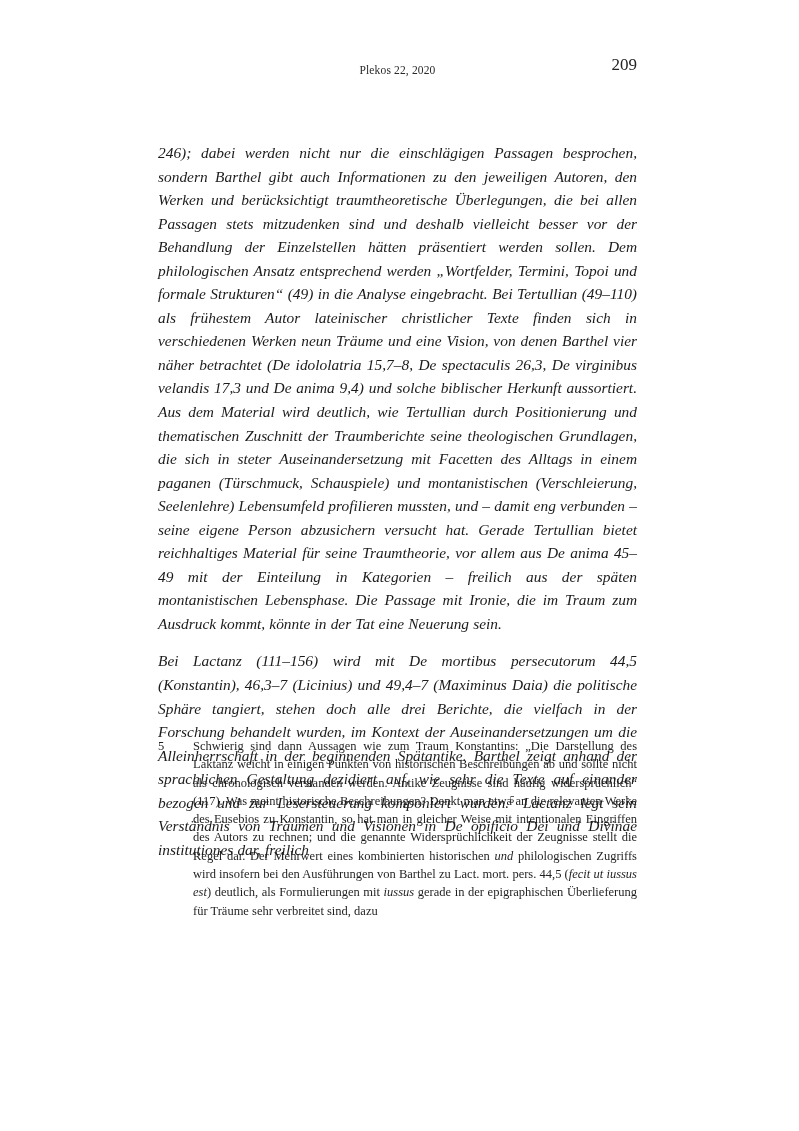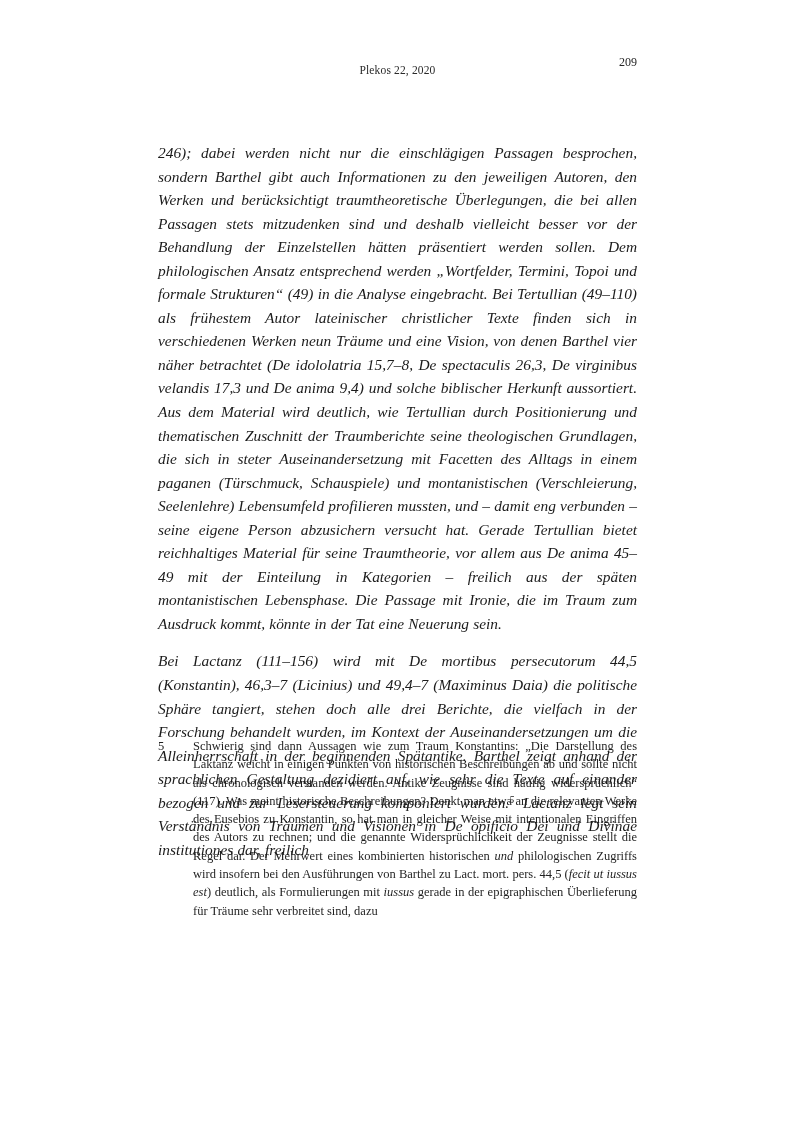--- a/index.html
+++ b/index.html
@@ -38,21 +38,21 @@
     position: absolute;
     left: 0;
     right: 0;
     text-align: center;
     letter-spacing: 0.15px;
   }
   .runhead .folio {
     position: absolute;
     right: 0;
     top: -9px;
-    font-size: 12px;
+    font-size: 17px;
     text-align: right;
     color: #242424;
   }
 
   
   .textblock {
     position: absolute;
     left: 158px;
     top: 141px;
     width: 479px;

